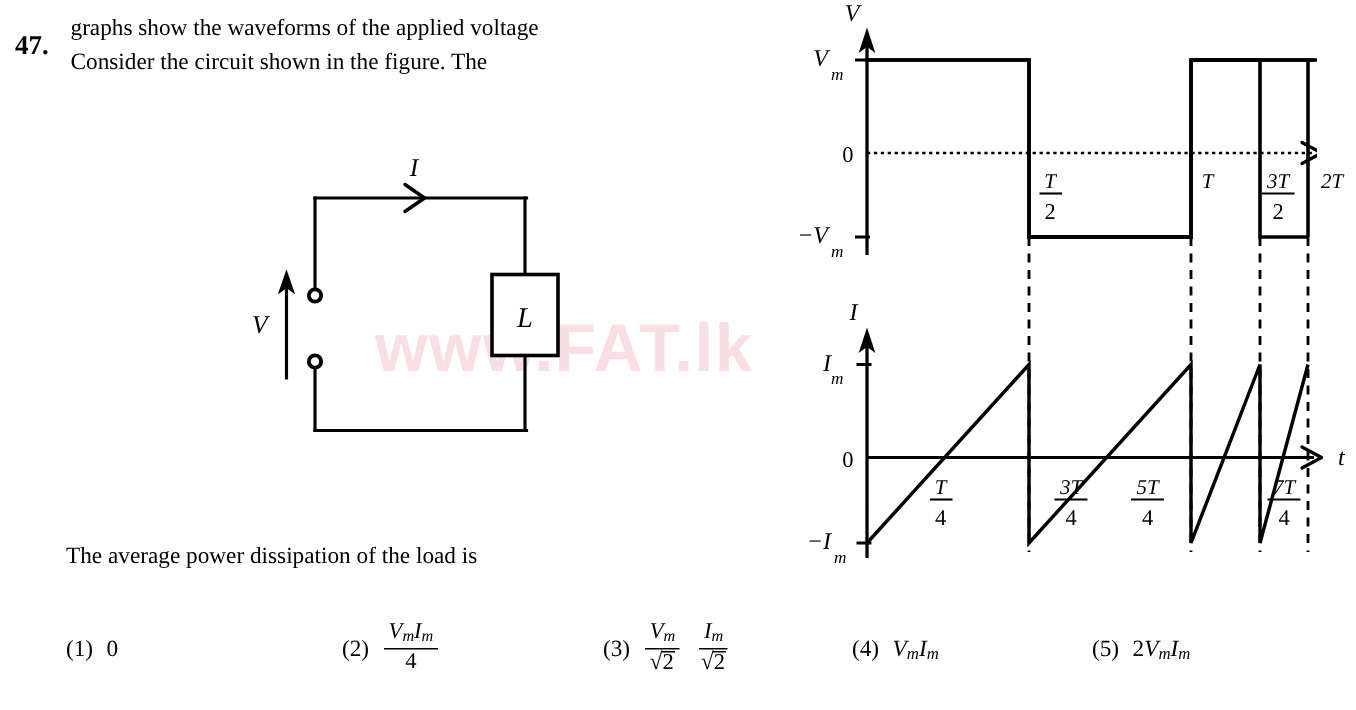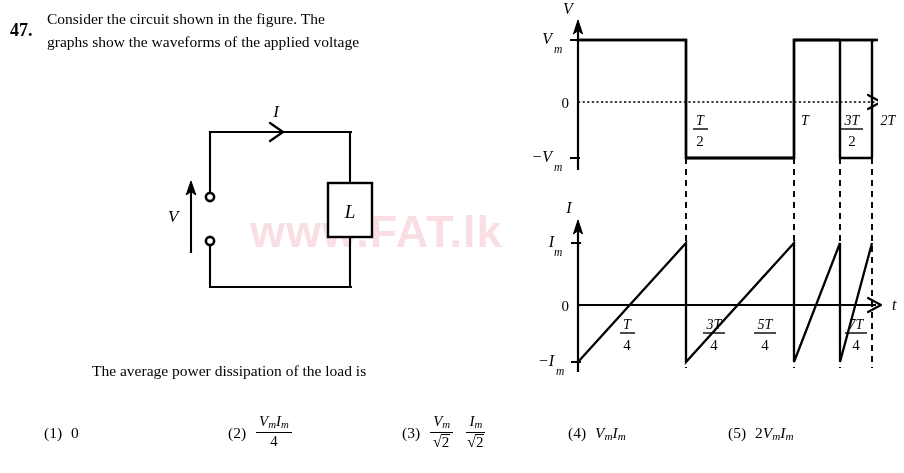--- a/index.html
+++ b/index.html
@@ -54,21 +54,20 @@
     text-align-last: left;
   }
   #q-text i { font-style: italic; }
 
   #prompt-line {
     position: absolute;
     left: 44px;
     top: 362px;
     font-size: 15.5px;
     white-space: nowrap;
-    margin-left: 48px;
   }
 
   
   .option {
     position: absolute;
     font-size: 15.5px;
     white-space: nowrap;
     display: flex;
     align-items: center;
     gap: 9px;
@@ -134,22 +133,22 @@
 </head>
 <body>
 
 <div id="page">
 
   <div id="watermark">www.FAT.lk</div>
 
   <div id="q-number">47.</div>
 
   <div id="q-text">
+    <div>graphs show the waveforms of the applied voltage</div>
     <div>Consider the circuit shown in the figure. The</div>
-    <div>graphs show the waveforms of the applied voltage</div>
   </div>
 
   <div id="circuit">
     <svg width="290" height="210" viewBox="0 0 290 210" xmlns="http://www.w3.org/2000/svg">
 
       <g stroke="#000" stroke-width="2.1" fill="none" stroke-linecap="square">
 
         <line x1="60" y1="27" x2="201" y2="27"></line>
 
         <line x1="200" y1="27" x2="200" y2="78"></line>

